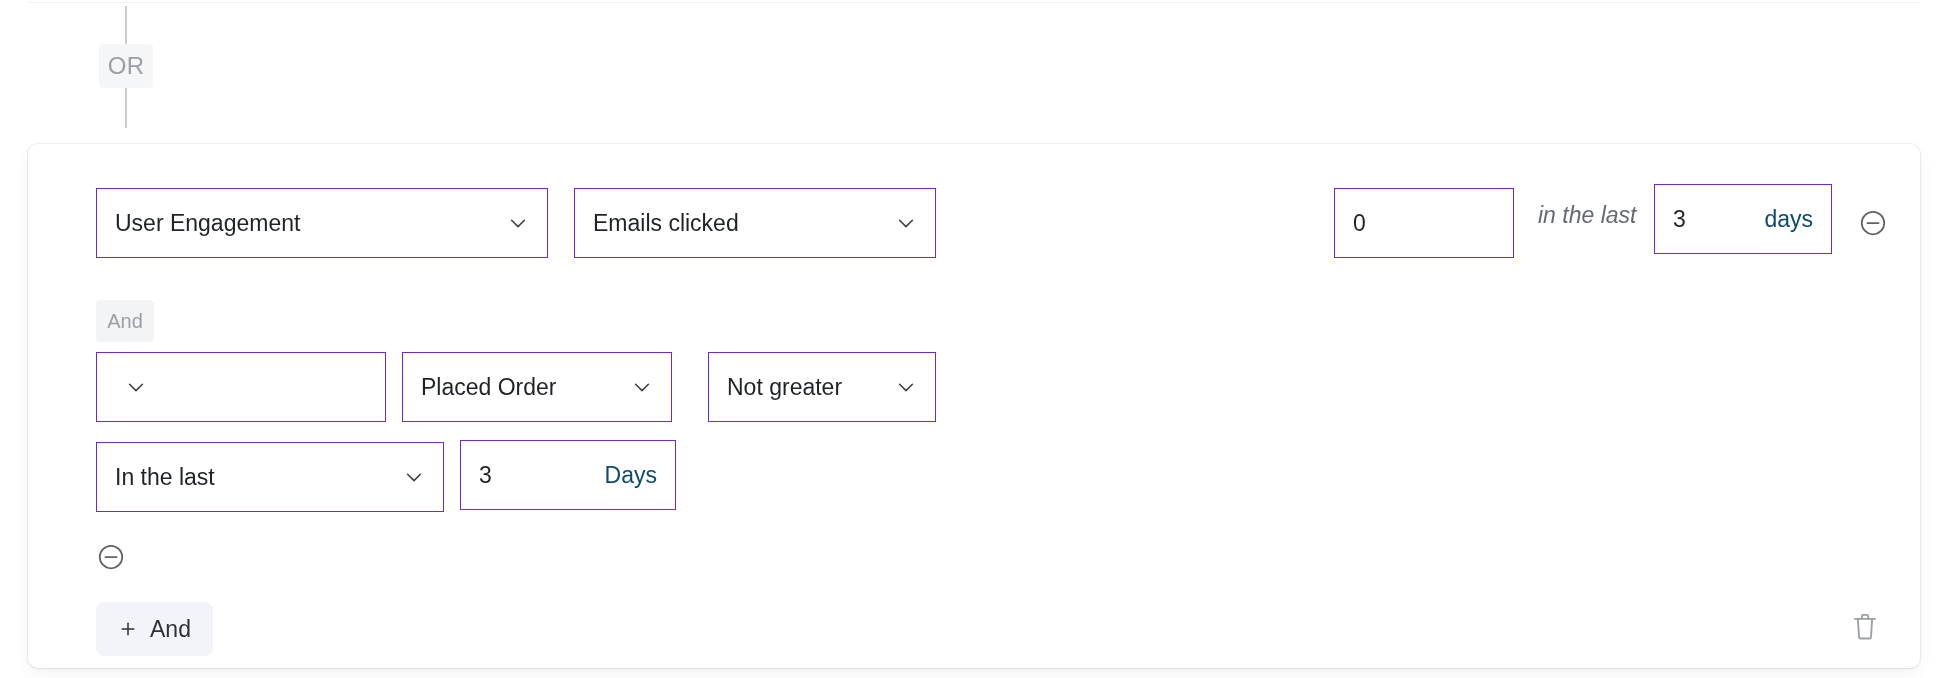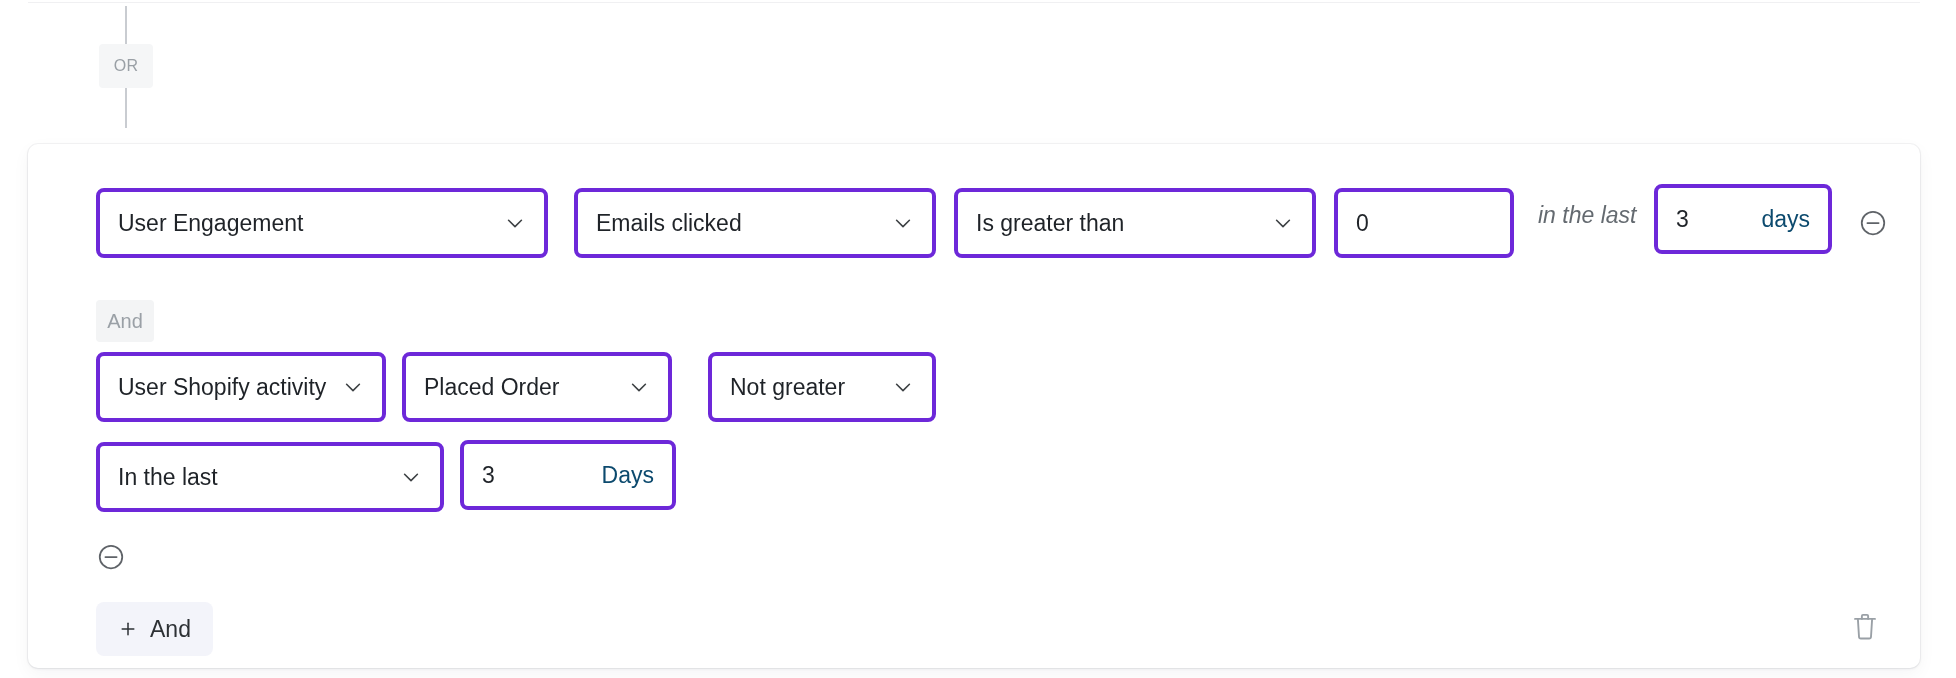--- a/index.html
+++ b/index.html
@@ -45,21 +45,21 @@
   .or-line.bottom { height: 40px; }
   .or-badge {
     width: 54px;
     height: 44px;
     background: #f5f6f7;
     border-radius: 4px;
     display: flex;
     align-items: center;
     justify-content: center;
     color: #9aa0a6;
-    font-size: 16px;
+    font-size: 24px;
     letter-spacing: 0.3px;
     user-select: none;
   }
 
   
   .group-card {
     position: absolute;
     left: 28px;
     top: 144px;
     width: 1892px;
@@ -78,22 +78,22 @@
     top: 0;
     right: 40px;
     bottom: 0;
   }
 
   
   .ctrl {
     box-sizing: border-box;
     height: 70px;
     background: #ffffff;
-    border: 4px solid #6d28d9;
-    border-radius: 8px;
+    border: 1px solid #6d28d9;
+    border-radius: 0;
     display: flex;
     align-items: center;
     padding: 0 18px;
     font-size: 23px;
     color: #1f2328;
     position: absolute;
   }
   .ctrl .label {
     flex: 1 1 auto;
     white-space: nowrap;
@@ -216,28 +216,20 @@
 
     <div class="ctrl" style="left:506px; top:44px; width:362px;gap:20px;">
       <span class="label">Emails clicked</span>
       <span class="chev">
         <svg width="22" height="22" viewBox="0 0 24 24" fill="none" stroke="currentColor" stroke-width="1.7" stroke-linecap="round" stroke-linejoin="round">
             <polyline points="5 9 12 16 19 9"></polyline>
           </svg>
       </span>
     </div>
 
-    <div class="ctrl" style="left:886px; top:44px; width:362px;">
-      <span class="label">Is greater than</span>
-      <span class="chev">
-        <svg width="22" height="22" viewBox="0 0 24 24" fill="none" stroke="currentColor" stroke-width="1.7" stroke-linecap="round" stroke-linejoin="round">
-            <polyline points="5 9 12 16 19 9"></polyline>
-          </svg>
-      </span>
-    </div>
 
     <div class="ctrl num-ctrl" style="left:1266px; top:44px; width:180px;">
       <span class="value">0</span>
     </div>
 
     <div class="inline-text" style="left:1470px; top:58px;">in the last</div>
 
     <div class="ctrl num-ctrl" style="left:1586px; top:40px; width:178px;">
       <span class="value">3</span>
       <span class="suffix">days</span>
@@ -246,21 +238,20 @@
     <div class="minus-btn" style="left:1790px; top:64px;">
       <svg width="30" height="30" viewBox="0 0 24 24" fill="none" stroke="currentColor" stroke-width="1.4">
           <circle cx="12" cy="12" r="9"></circle>
           <line x1="7.5" y1="12" x2="16.5" y2="12" stroke-linecap="round"></line>
         </svg>
     </div>
 
     <div class="and-badge" style="left:28px; top:156px;">And</div>
 
     <div class="ctrl" style="left:28px; top:208px; width:290px;">
-      <span class="label">User Shopify activity</span>
       <span class="chev">
         <svg width="22" height="22" viewBox="0 0 24 24" fill="none" stroke="currentColor" stroke-width="1.7" stroke-linecap="round" stroke-linejoin="round">
             <polyline points="5 9 12 16 19 9"></polyline>
           </svg>
       </span>
     </div>
 
     <div class="ctrl" style="left:334px; top:208px; width:270px;">
       <span class="label">Placed Order</span>
       <span class="chev">

